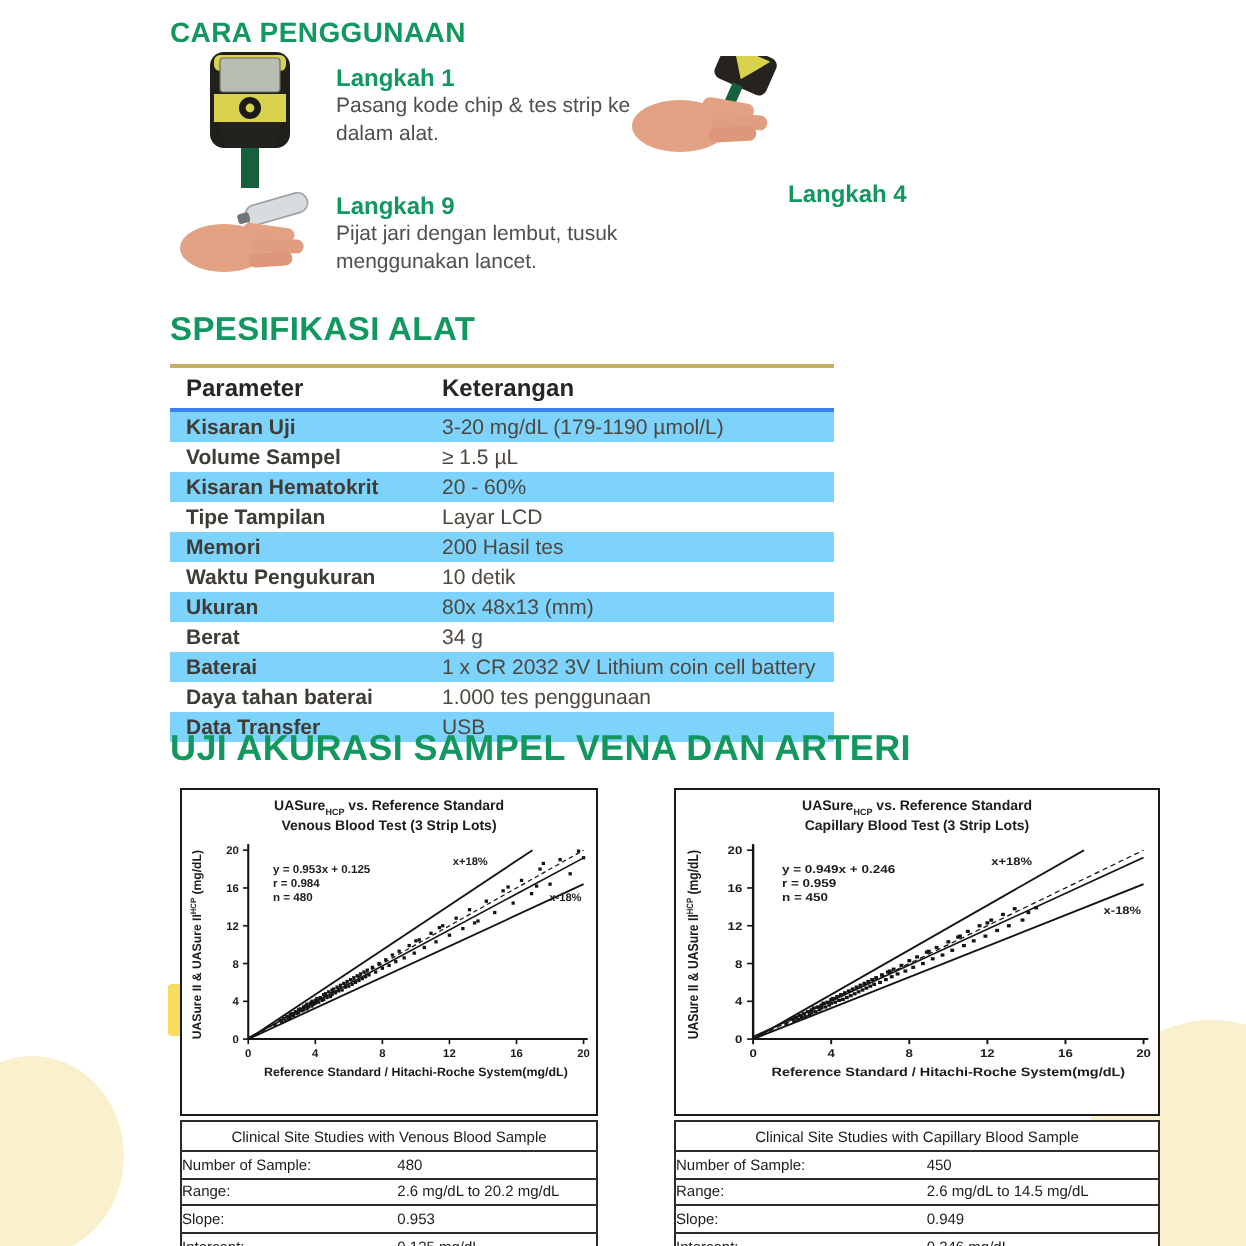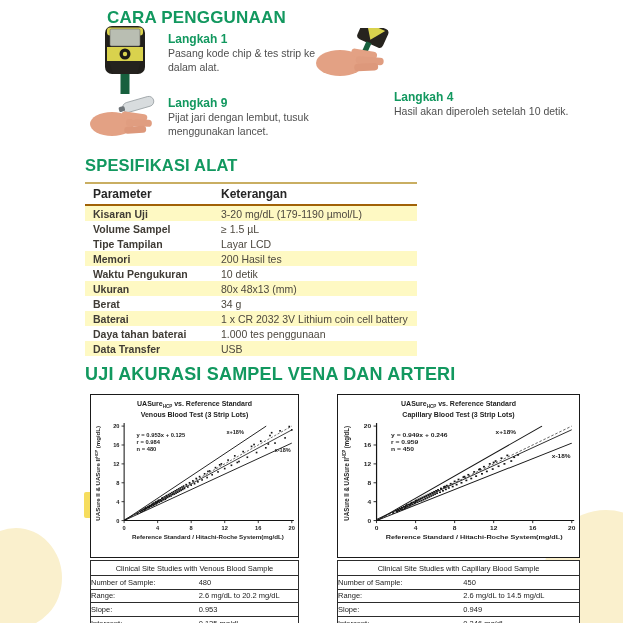--- a/index.html
+++ b/index.html
@@ -6,32 +6,32 @@
   .page{position:relative;width:623px;height:623px;background:#ffffff;overflow:hidden;
         font-family:"Liberation Sans", sans-serif;color:#2e2e2e;}
   
   .blob{position:absolute;background:#faf0cd;border-radius:50%;z-index:0;}
   .blob-left{left:-30px;top:528px;width:92px;height:100px;}
   .blob-right{left:544px;top:510px;width:124px;height:126px;}
   .sliver{position:absolute;left:84px;top:492px;width:8px;height:26px;background:#f6dd5e;border-radius:2px;z-index:0;}
   .z{position:absolute;z-index:1;}
   
   .h-green{color:#12985f;font-weight:bold;letter-spacing:.2px;}
-  .h1{font-size:17px;margin-left:22px;}
+  .h1{font-size:14px;}
   .h2{font-size:16.5px;}
   
   .step-label{color:#12985f;font-weight:bold;font-size:12px;margin-bottom:1px;}
   .step-text{font-size:10.5px;color:#4f4f4f;line-height:1.3;}
   
   .spec{width:332px;border-top:2px solid #c9ae62;background:#fff;}
   .spec table{width:100%;border-collapse:collapse;}
-  .spec th{font-size:12px;text-align:left;color:#262626;padding:3px 0 3px 8px;border-bottom:2px solid #a16207;}
+  .spec th{font-size:12px;text-align:left;color:#262626;padding:3px 0 3px 8px;border-bottom:2px solid #3b82f6;}
   .spec td{font-size:10.5px;padding:1.5px 0 1.5px 8px;color:#4d483f;}
   .spec td.p{font-weight:bold;color:#3f3b35;width:120px;}
-  .spec tr.cream{background:#fef9c3;}
+  .spec tr.cream{background:#7dd3fc;}
   
   .panel{position:absolute;top:394px;height:164px;background:#fff;border:1.5px solid #1a1a1a;z-index:1;box-sizing:border-box;}
   .ptitle,.ptitle2{text-align:center;font-size:7px;font-weight:bold;color:#1c1c1c;line-height:1.35;}
   .ptitle{margin-top:4px;}
   .ptitle sub{font-size:4.5px;}
   .plot{display:block;width:100%;height:130px;}
   .plot text{font-family:"Liberation Sans", sans-serif;fill:#1c1c1c;}
   
   .stats{position:absolute;top:560px;background:#fff;z-index:1;}
   .stats table{width:100%;border-collapse:collapse;border:1px solid #2c2c2c;background:#fff;}
@@ -97,40 +97,43 @@
   </div>
 
   <div class="z" style="left:168px;top:96px;width:176px;">
     <div class="step-label">Langkah 9</div>
     <div class="step-text">Pijat jari dengan lembut, tusuk menggunakan lancet.</div>
   </div>
 
 
   <div class="z" style="left:394px;top:90px;width:212px;">
     <div class="step-label">Langkah 4</div>
-    <div class="step-text">Hasil akan diperoleh setelah 10 detik.</div>
   </div>
 
   <div class="z h-green h2" style="left:85px;top:156px;">SPESIFIKASI ALAT</div>
   <div class="z spec" style="left:85px;top:182px;">
     <table>
       <thead>
         <tr>
           <th style="width:120px;">Parameter</th>
           <th>Keterangan</th>
         </tr>
       </thead>
       <tbody id="spec-body">
           <tr class="cream">
             <td class="p">Kisaran Uji</td>
             <td>3-20 mg/dL (179-1190 µmol/L)</td>
           </tr>
           <tr>
             <td class="p">Volume Sampel</td>
             <td>≥ 1.5 µL</td>
+          </tr>
+          <tr class="cream">
+            <td class="p">Kisaran Hematokrit</td>
+            <td>20 - 60%</td>
           </tr>
           <tr>
             <td class="p">Tipe Tampilan</td>
             <td>Layar LCD</td>
           </tr>
           <tr class="cream">
             <td class="p">Memori</td>
             <td>200 Hasil tes</td>
           </tr>
           <tr>

